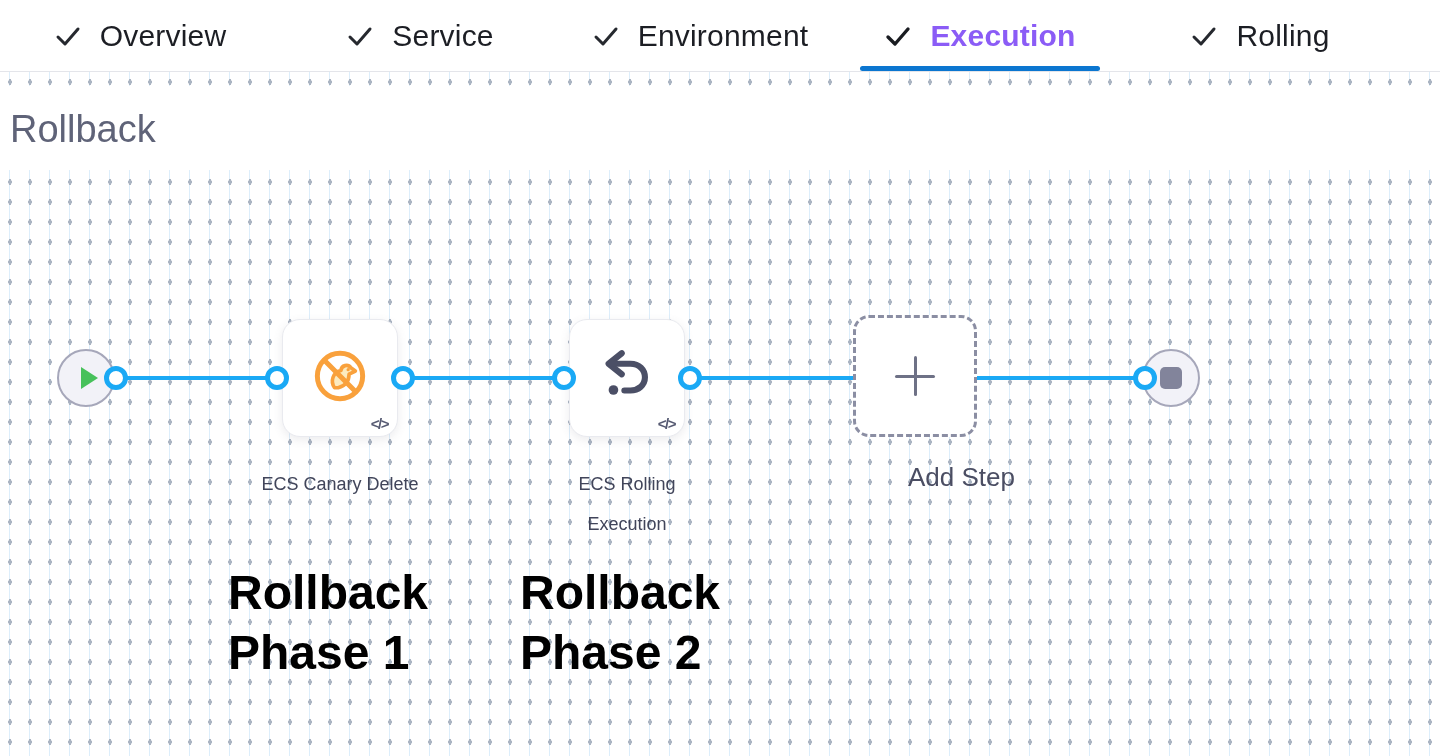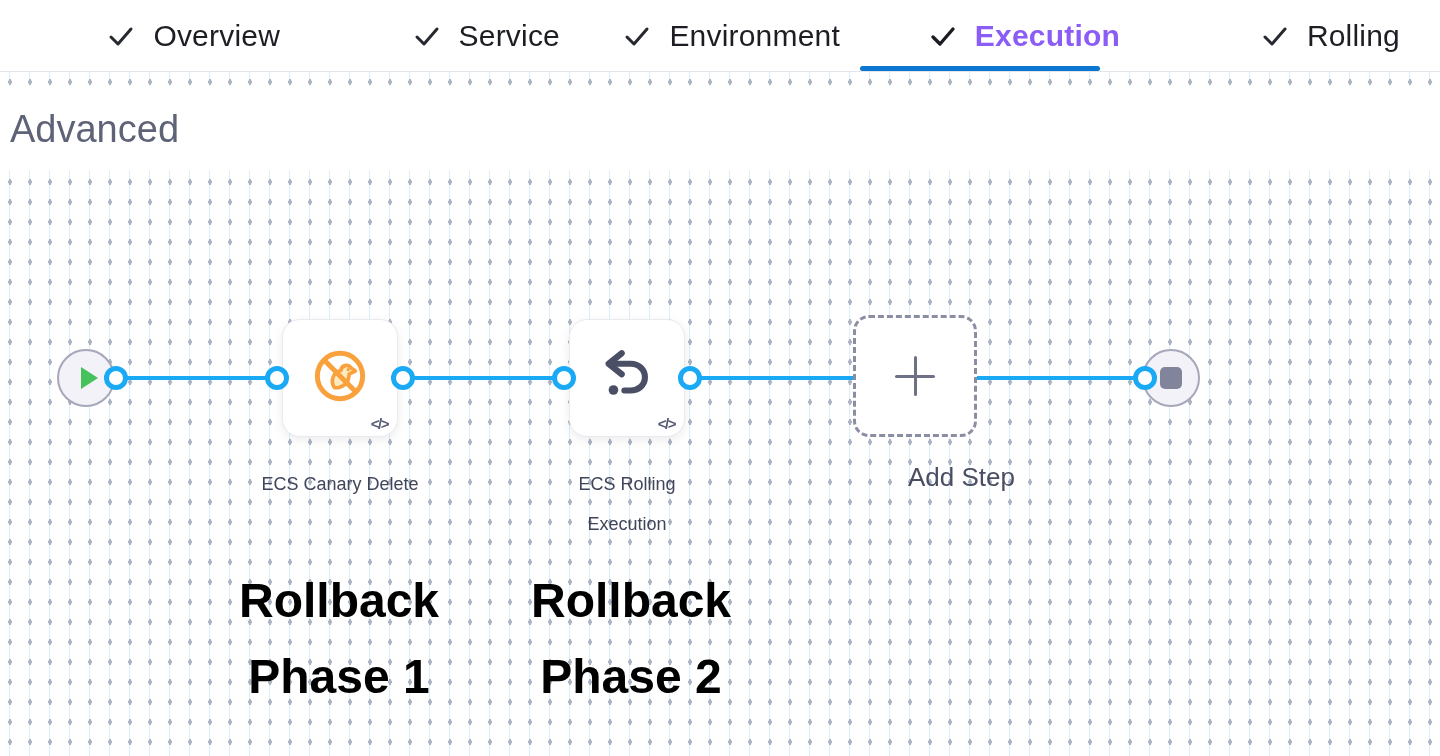--- a/index.html
+++ b/index.html
@@ -10,21 +10,21 @@
   }
 
   
   .tabbar {
     position:absolute; left:0; top:0; width:1440px; height:72px;
     background:#fff; border-bottom:1px solid #e4e5ea; z-index:30;
   }
   .tabs { display:flex; width:1400px; height:100%; }
   .tab {
     position:relative; flex:0 0 280px; height:100%;
-    display:flex; align-items:center; justify-content:flex-end; gap:18px;
+    display:flex; align-items:center; justify-content:center; gap:18px;
     cursor:pointer;
   }
   .tab .check-icon { display:flex; align-items:center; }
   .tab .label { font-size:30px; font-weight:500; color:#1c1e24; letter-spacing:.2px; }
   .tab.active .label { font-weight:700; color:#8b5cf6; }
   .tab.active .active-underline {
     position:absolute; bottom:0; left:50%; transform:translateX(-50%);
     width:240px; height:5px; border-radius:3px; background:#0b76d0;
   }
 
@@ -89,21 +89,21 @@
     position:absolute; top:464px; width:170px; z-index:6;
     text-align:center; font-size:18px; line-height:40px; font-weight:500; color:#41455a;
   }
   .add-step-label {
     position:absolute; left:815px; top:462px; width:200px; z-index:6;
     text-align:right; font-size:26px; font-weight:500; color:#4b4e63;
   }
 
   .annotation {
     position:absolute; top:563px; width:222px; z-index:20;
-    text-align:center; font-size:48px; line-height:76px; font-weight:700; color:#000;
+    text-align:left; font-size:48px; line-height:60px; font-weight:700; color:#000;
   }
 </style>
 </head>
 <body>
 
 <div class="screen">
 
   <div class="tabbar">
     <div class="tabs">
       <div class="tab">
@@ -146,21 +146,21 @@
             </svg>
         </span>
         <span class="label">Rolling</span>
       </div>
     </div>
   </div>
 
   <div class="canvas"></div>
 
   <div class="head-strip"></div>
-  <div class="section-title">Advanced</div>
+  <div class="section-title">Rollback</div>
 
   <div class="flow-line" style="left:116px; width:161px;"></div>
   <div class="flow-line" style="left:403px; width:161px;"></div>
   <div class="flow-line" style="left:690px; width:163px;"></div>
   <div class="flow-line" style="left:977px; width:168px;"></div>
 
   <div class="endpoint" style="left:57px;">
     <span class="play-tri"></span>
   </div>
 

